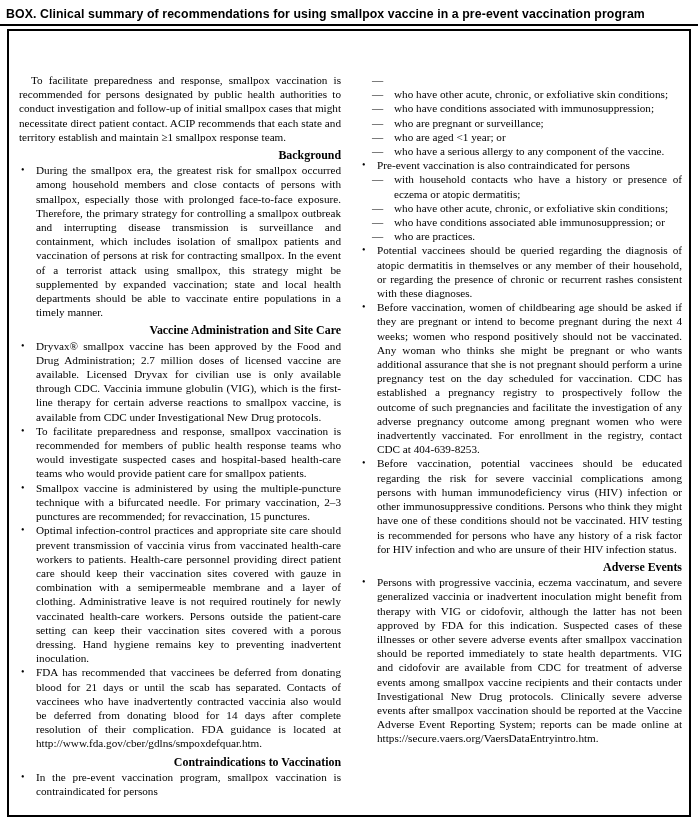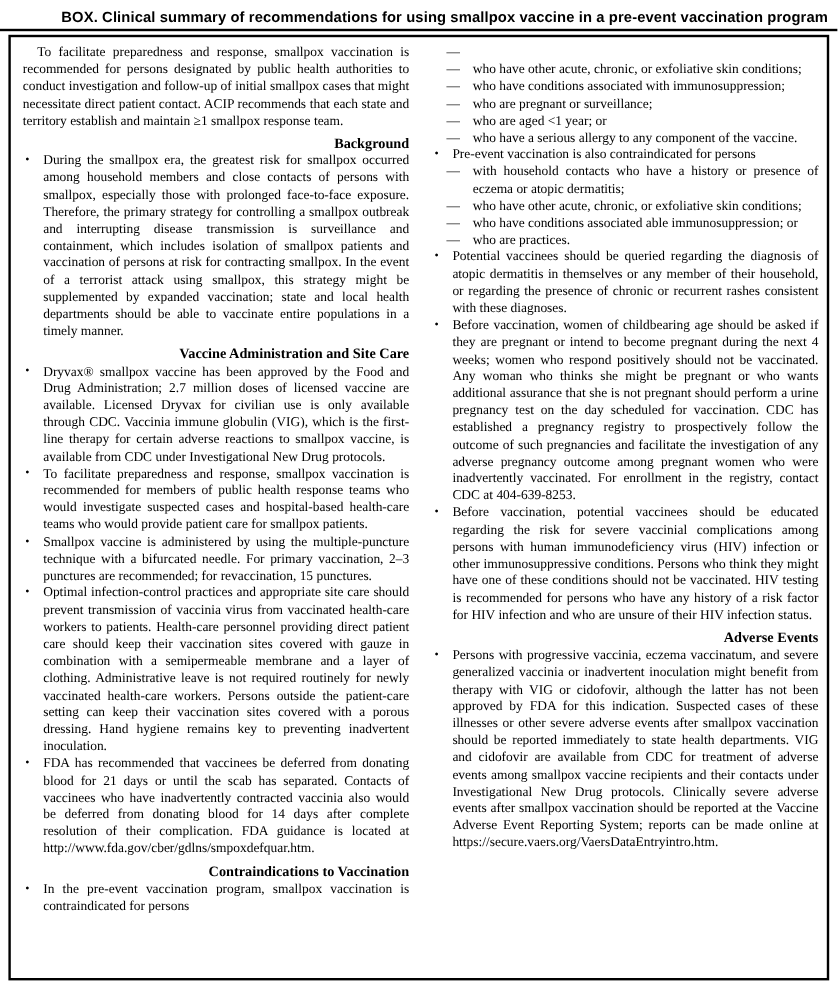--- a/index.html
+++ b/index.html
@@ -14,21 +14,20 @@
     overflow: hidden;
     font-family: "Liberation Serif", "DejaVu Serif", serif;
   }
   .doc-title {
     font-family: "Liberation Sans", "DejaVu Sans", sans-serif;
     font-weight: bold;
     font-size: 12.3px;
     line-height: 14px;
     padding: 7px 8px 3px 6px;
     letter-spacing: 0.1px;
-    text-align: right;
   }
   .title-rule {
     border: none;
     border-top: 2px solid #000;
     margin: 0;
   }
   .summary-box {
     box-sizing: border-box;
     margin: 3px 7px 0 7px;
     border: 2px solid #000;
@@ -37,20 +36,21 @@
     padding: 6px 7px 4px 10px;
     display: flex;
     gap: 19px;
   }
   .col {
     flex: 1 1 0;
     min-width: 0;
     font-size: 11.2px;
     line-height: 14.2px;
     text-align: justify;
+    margin-top: 36px;
   }
   .intro {
     margin: 0;
     text-indent: 12px;
   }
   .sec-heading {
     font-weight: bold;
     font-size: 11.9px;
     margin: 4px 0 1px 0;
     text-align: right;

